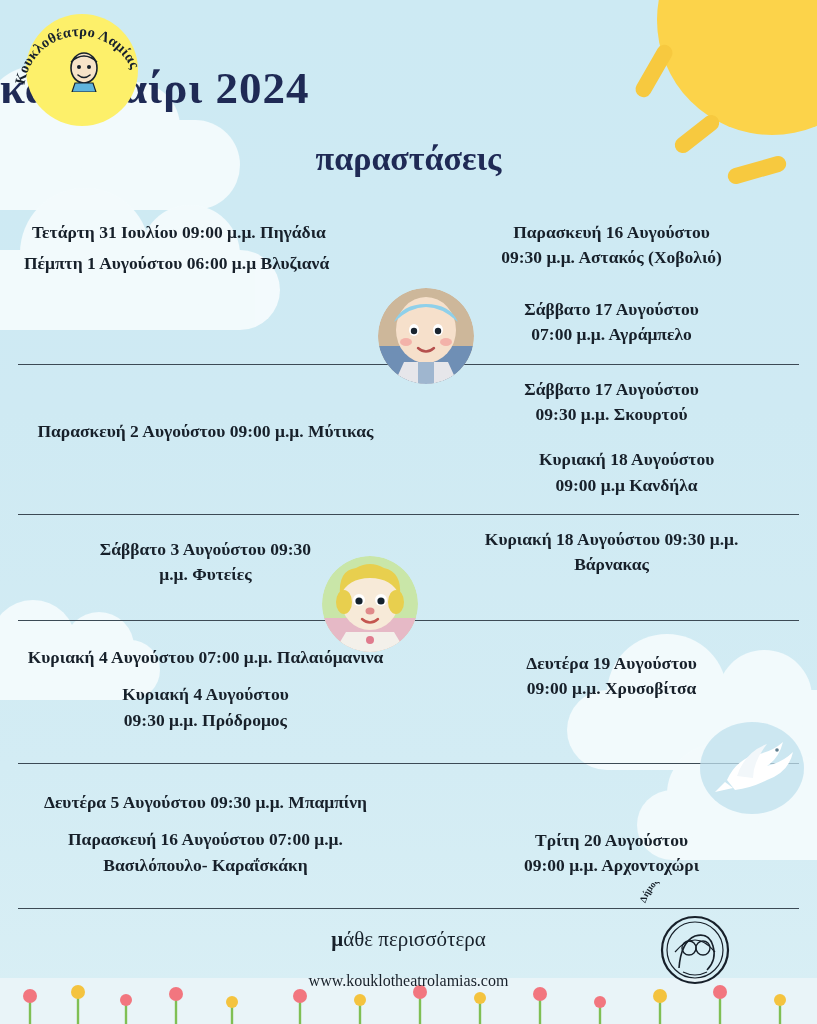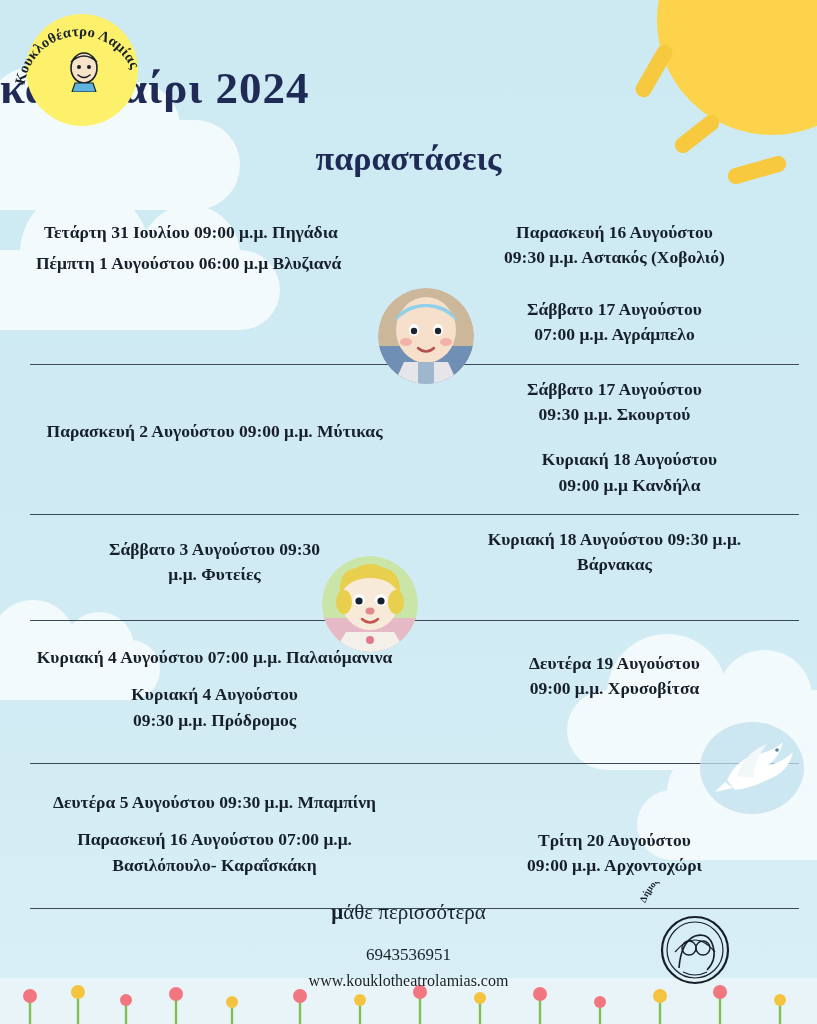--- a/index.html
+++ b/index.html
@@ -133,21 +133,21 @@
     text-align: center;
     font-size: 34px;
     font-weight: bold;
     color: #1f2a55;
     z-index: 5;
   }
 
   
   .schedule {
     position: absolute;
-    left: 30px;
+    left: 18px;
     right: 18px;
     top: 208px;
     z-index: 4;
   }
   .band {
     position: relative;
     border-bottom: 1.6px solid #3c4a55;
   }
   .band.last { border-bottom: 1.6px solid #3c4a55; }
   .band-inner {
@@ -419,21 +419,20 @@
     <path d="M30 62 Q40 40 62 36 Q76 33 86 24 Q82 40 70 48 Q86 44 96 34 Q92 54 70 62 Q54 70 38 72 Z" fill="#ffffff"></path>
     <path d="M40 58 Q48 34 70 26 Q56 44 56 60 Z" fill="#f2f7fa"></path>
     <path d="M28 64 L18 74 L36 70 Z" fill="#ffffff"></path>
     <circle cx="80" cy="32" r="1.8" fill="#5d7c8c"></circle>
   </svg>
 
   <div class="footer">
     <div class="f-more">
       <b>μ</b><span>άθε περισσότερα</span>
     </div>
-    <div class="f-phone">6943536951</div>
     <div class="f-site">www.kouklotheatrolamias.com</div>
   </div>
 
   <div class="seal">
     <svg class="seal-label" viewBox="0 0 108 40">
       <defs>
         <path id="sealArc" d="M 6 36 A 48 48 0 0 1 102 36"></path>
       </defs>
       <text>
         <textPath href="#sealArc" startOffset="10%">Δήμος Ξηρομέρου</textPath>

